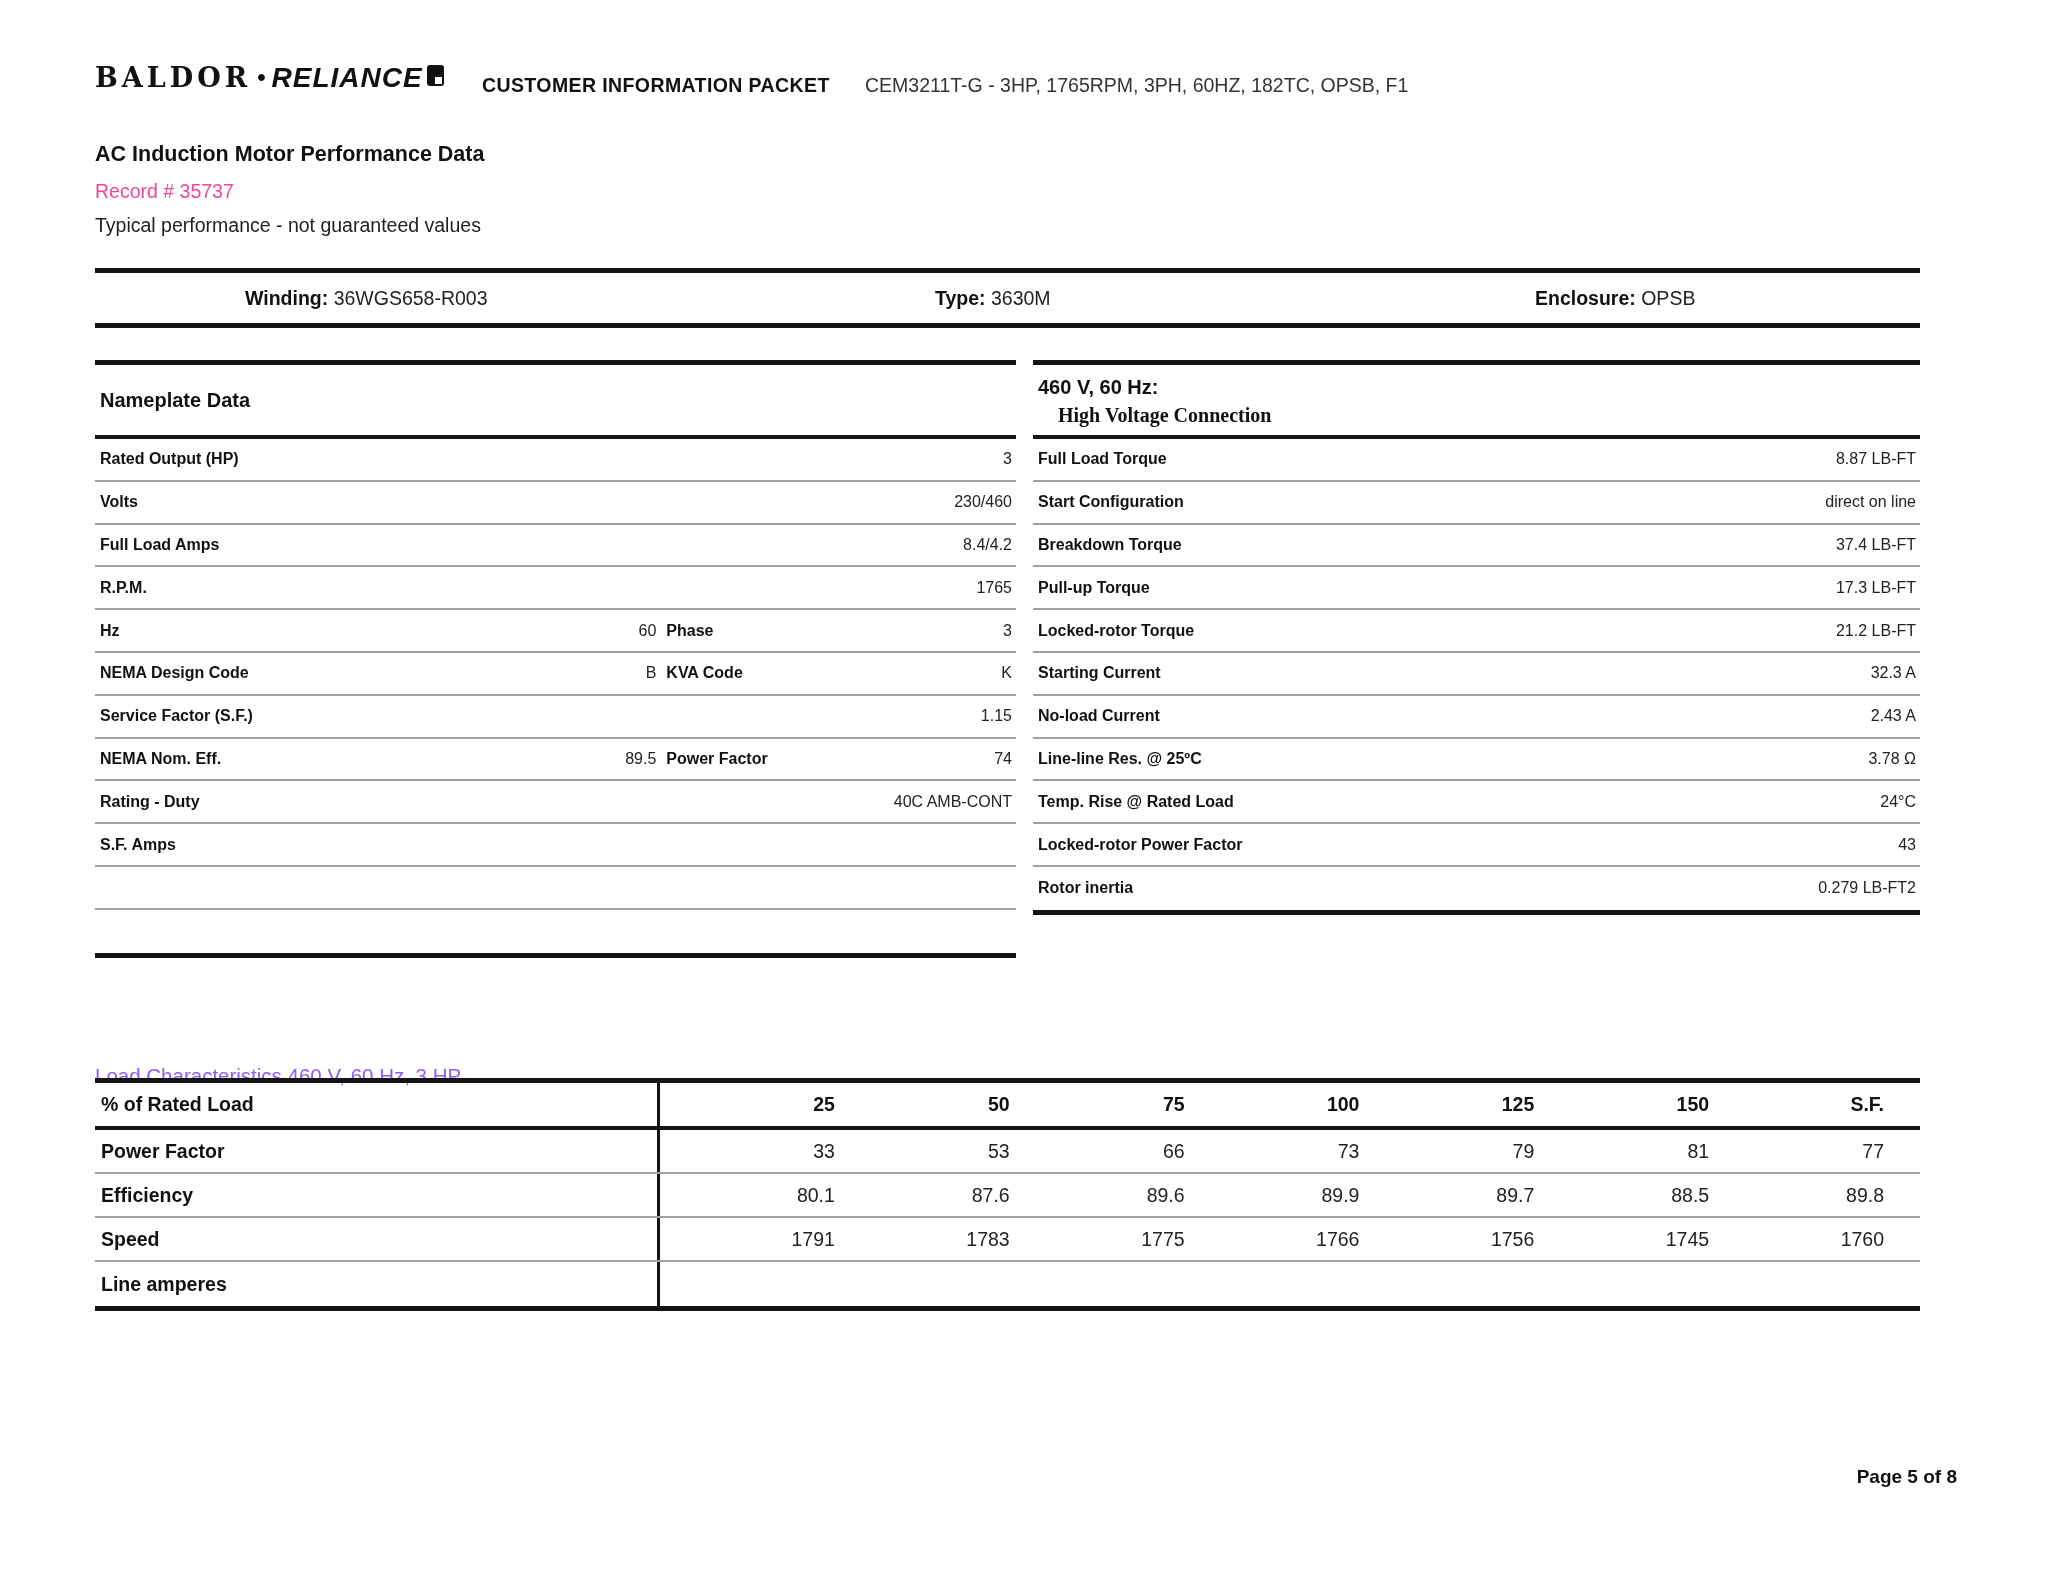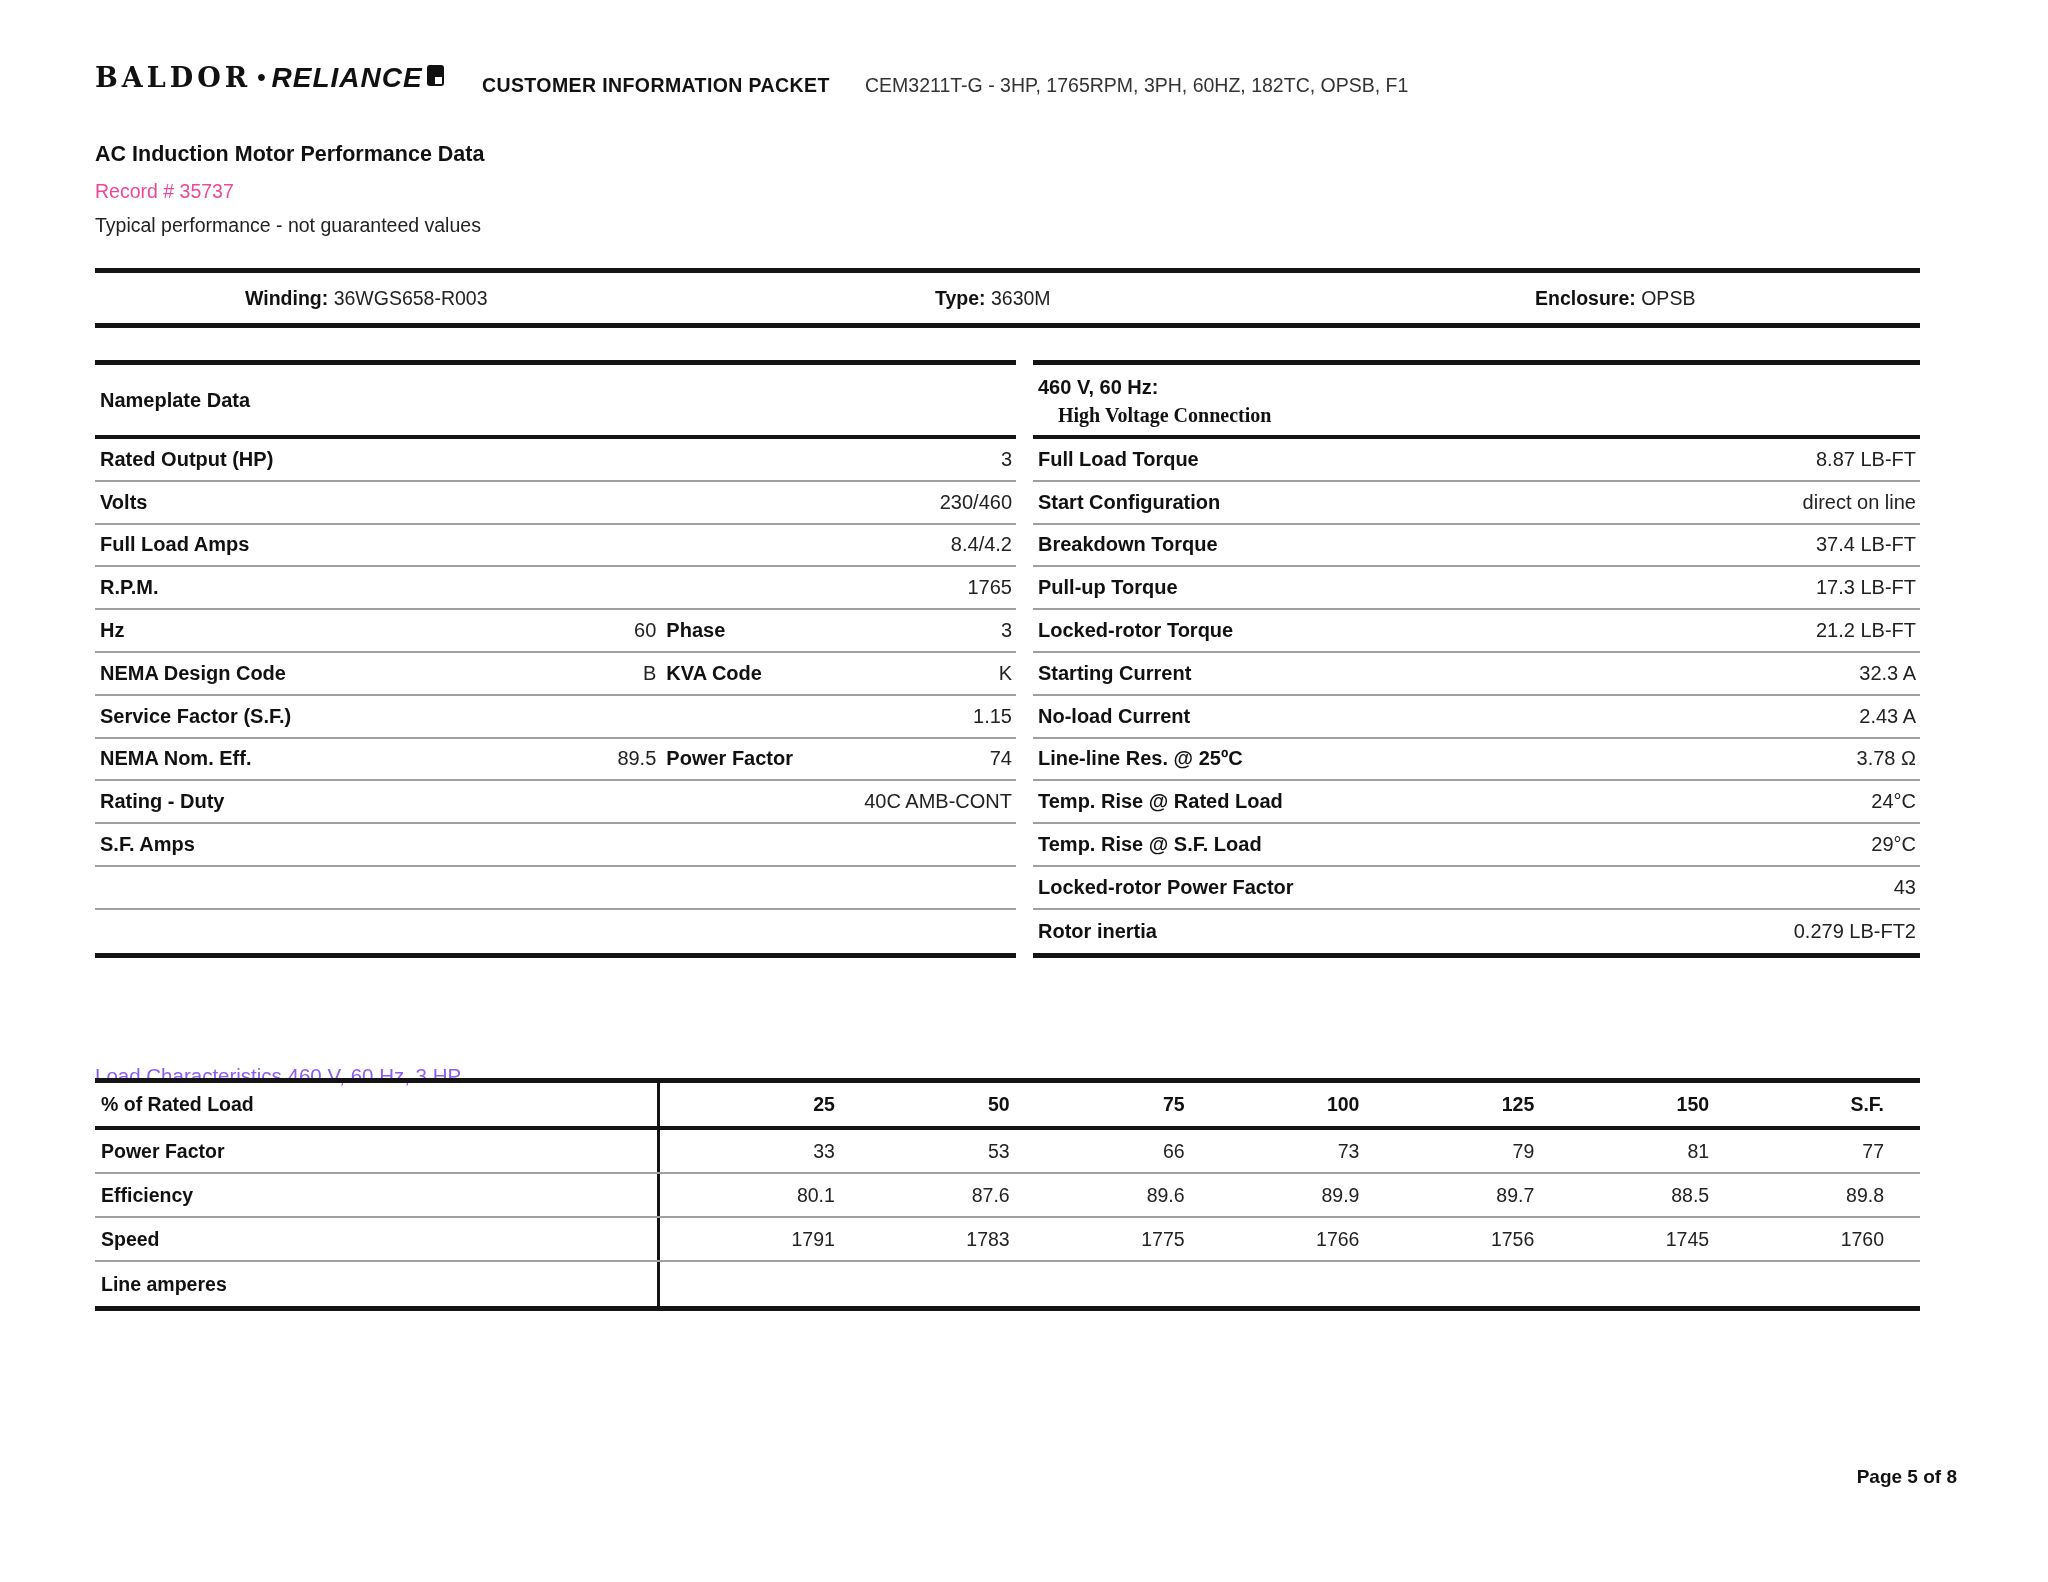--- a/index.html
+++ b/index.html
@@ -54,21 +54,21 @@
   }
   .left-col  { left:95px;  width:921px; }
   .right-col { left:1033px; width:887px; }
   .col-header { height:74px; border-bottom:4px solid #141414; padding:0 5px; }
   .left-col .col-header { display:flex; align-items:center; font-size:20px; font-weight:bold; color:#111; }
   .right-col .col-header { padding-top:11px; font-size:20px; font-weight:bold; color:#111; }
   .right-col .col-header .hv { padding-left:20px; margin-top:5px;font-family:Liberation Serif, serif; }
   .t-row {
     height:42.8px; border-bottom:2px solid #a0a0a0;
     display:flex; align-items:center; justify-content:space-between;
-    padding:0 4px 0 5px; font-size:20px;
+    padding:0 4px 0 5px; font-size:16px;
   }
   .t-row:last-child { border-bottom:none; }
   .t-row .lbl { font-weight:bold; color:#111; white-space:nowrap; }
   .t-row .val { color:#222; white-space:nowrap; }
   .t-row.split { display:grid; grid-template-columns:61% 39%; }
   .t-row.split .cell { display:flex; align-items:center; justify-content:space-between; }
   .t-row.split .cell2 { padding-left:10px; }
 
   
   .load-title { position:absolute; left:95px; top:1064px; font-size:20.5px; font-weight:normal; color:#8b5cf6; }
@@ -224,24 +224,20 @@
       <span class="lbl">No-load Current</span>
       <span class="val">2.43 A</span>
     </div>
     <div class="t-row">
       <span class="lbl">Line-line Res. @ 25ºC</span>
       <span class="val">3.78 Ω</span>
     </div>
     <div class="t-row">
       <span class="lbl">Temp. Rise @ Rated Load</span>
       <span class="val">24°C</span>
-    </div>
-    <div class="t-row">
-      <span class="lbl">Temp. Rise @ S.F. Load</span>
-      <span class="val">29°C</span>
     </div>
     <div class="t-row">
       <span class="lbl">Locked-rotor Power Factor</span>
       <span class="val">43</span>
     </div>
     <div class="t-row">
       <span class="lbl">Rotor inertia</span>
       <span class="val">0.279 LB-FT2</span>
     </div>
   </div>

